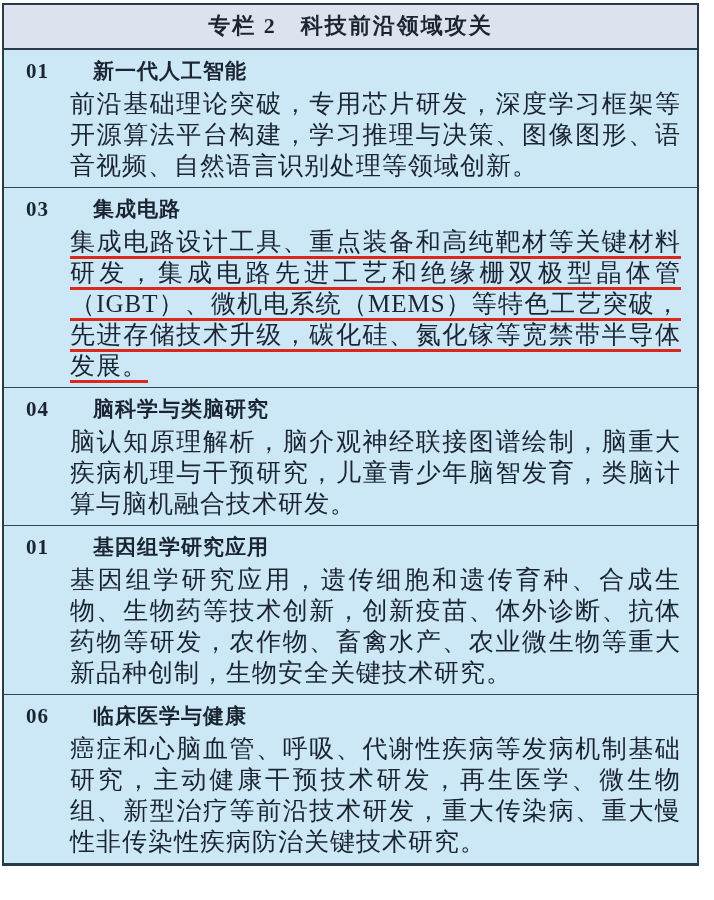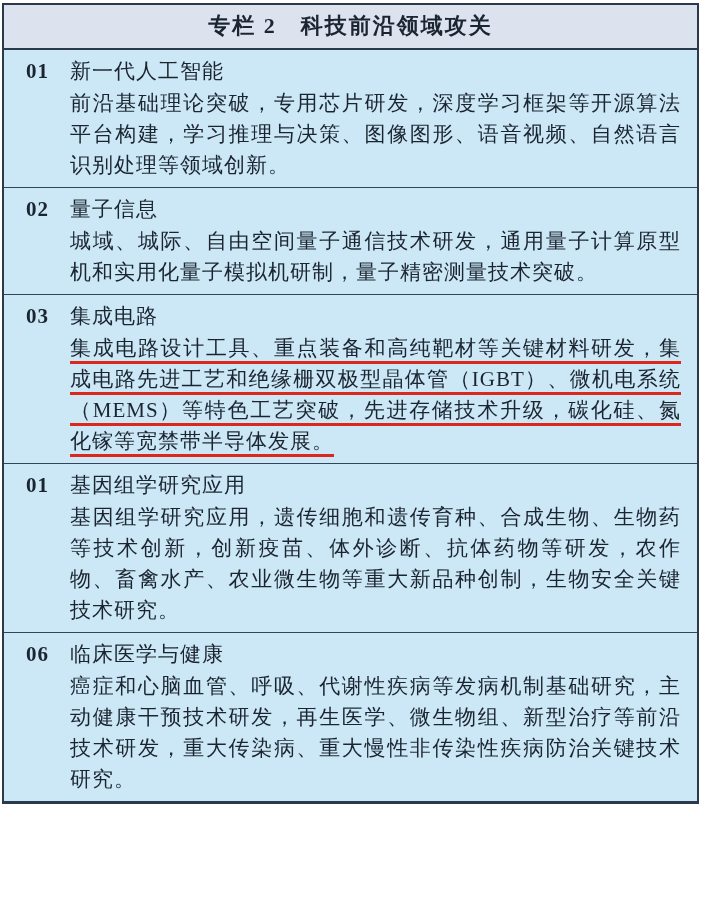--- a/index.html
+++ b/index.html
@@ -47,23 +47,23 @@
     letter-spacing:1px;
     padding:2px 0 1px 0;
   }
   .num{
     display:inline-block;
     min-width:30px;
     margin-right:14px;
     font-weight:bold;
     letter-spacing:1px;
   }
-  .sec-title{font-weight:normal;}
+  .sec-title{font-weight:bold;margin-left:23px;}
   .sec-body{
-    font-size:21px;
+    font-size:25px;
     line-height:31px;
     letter-spacing:1px;
     text-align:justify;
     text-justify:inter-ideograph;
     margin-left:44px;
   }
   .red-underline{
     text-decoration:underline;
     text-decoration-color:var(--underline-red);
     text-decoration-thickness:3px;
@@ -81,38 +81,38 @@
     <div>
   <div class="section-row">
     <div class="row-head">
       <span class="num">01</span><span class="sec-title">新一代人工智能</span>
     </div>
     <p class="sec-body">
       <span>前沿基础理论突破，专用芯片研发，深度学习框架等开源算法平台构建，学习推理与决策、图像图形、语音视频、自然语言识别处理等领域创新。</span>
     </p>
   </div>
 
-  <div class="section-row">
-    <div class="row-head">
-      <span class="num">02</span><span class="sec-title">量子信息</span>
-    </div>
-    <p class="sec-body">
-      <span>城域、城际、自由空间量子通信技术研发，通用量子计算原型机和实用化量子模拟机研制，量子精密测量技术突破。</span>
-    </p>
-  </div>
 
   <div class="section-row">
     <div class="row-head">
       <span class="num">03</span><span class="sec-title">集成电路</span>
     </div>
     <p class="sec-body">
       <span class="red-underline">集成电路设计工具、重点装备和高纯靶材等关键材料研发，集成电路先进工艺和绝缘栅双极型晶体管（IGBT）、微机电系统（MEMS）等特色工艺突破，先进存储技术升级，碳化硅、氮化镓等宽禁带半导体发展。</span>
     </p>
   </div>
 
+  <div class="section-row">
+    <div class="row-head">
+      <span class="num">04</span><span class="sec-title">脑科学与类脑研究</span>
+    </div>
+    <p class="sec-body">
+      <span>脑认知原理解析，脑介观神经联接图谱绘制，脑重大疾病机理与干预研究，儿童青少年脑智发育，类脑计算与脑机融合技术研发。</span>
+    </p>
+  </div>
 
   <div class="section-row">
     <div class="row-head">
       <span class="num">01</span><span class="sec-title">基因组学研究应用</span>
     </div>
     <p class="sec-body">
       <span>基因组学研究应用，遗传细胞和遗传育种、合成生物、生物药等技术创新，创新疫苗、体外诊断、抗体药物等研发，农作物、畜禽水产、农业微生物等重大新品种创制，生物安全关键技术研究。</span>
     </p>
   </div>
 

